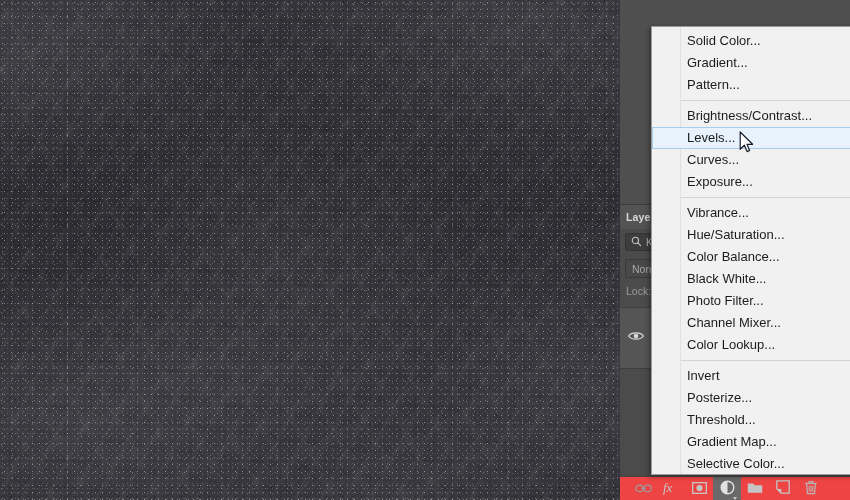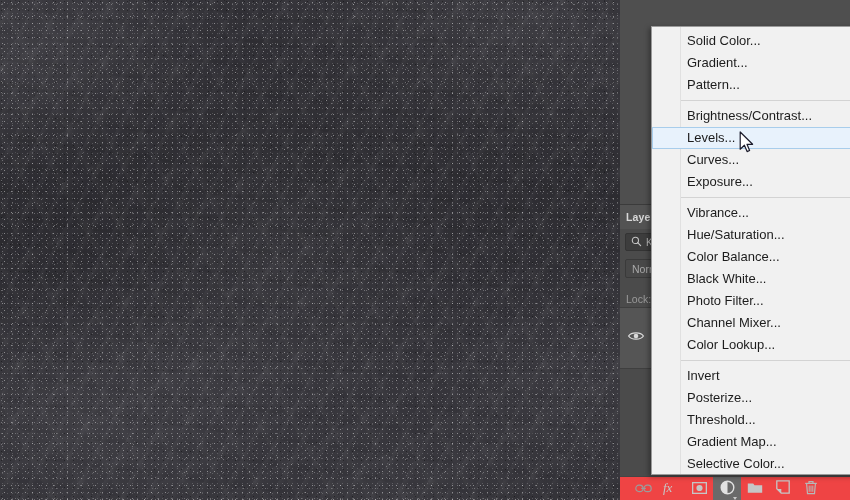--- a/index.html
+++ b/index.html
@@ -182,21 +182,21 @@
     overflow: hidden;
     white-space: nowrap;
   }
   #lock-row {
     position: absolute;
     left: 0; top: 78px;
     width: 230px; height: 22px;
   }
   #lock-label {
     position: absolute;
-    left: 6px; top: 10px;
+    left: 6px; top: 2px;
     color: #9a9a9a;
     font-size: 10.5px;
   }
   #layer-row {
     position: absolute;
     left: 0; top: 102px;
     width: 230px; height: 60px;
     background: #555555;
     border-top: 1px solid #3f3f3f;
     border-bottom: 1px solid #3f3f3f;

